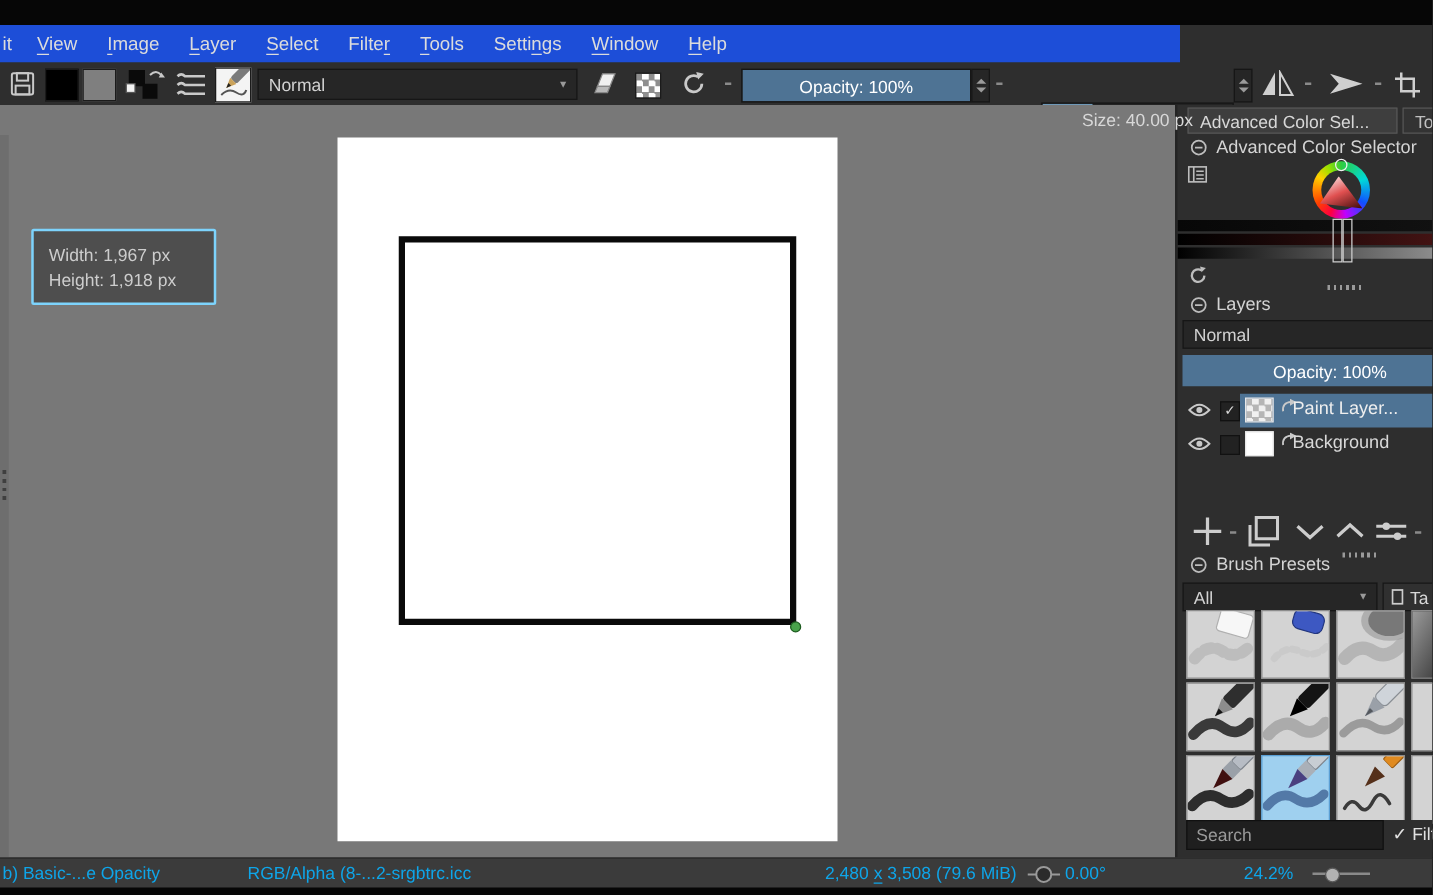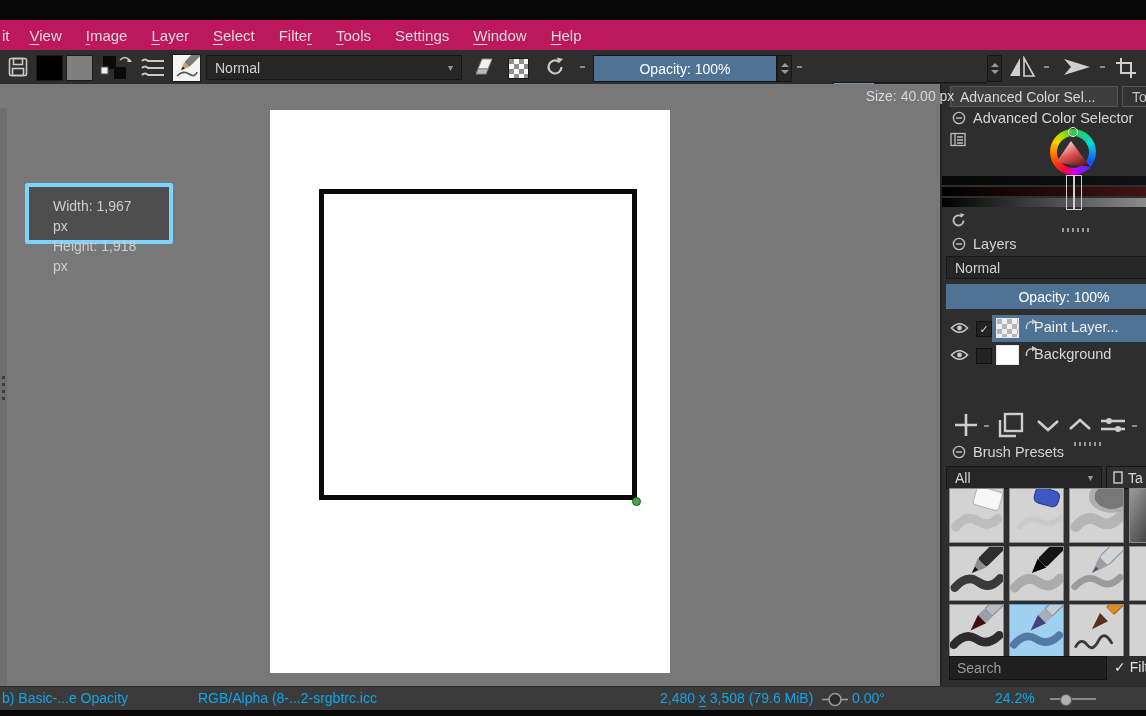--- a/index.html
+++ b/index.html
@@ -3,21 +3,21 @@
 <meta charset="utf-8">
 <style>
   html,body{margin:0;padding:0;background:#000;}
   .screen{position:relative;width:1146px;height:716px;overflow:hidden;
     font-family:"Liberation Sans","DejaVu Sans",sans-serif;color:#d6d6d6;background:#2e2e2e;}
   .abs{position:absolute;}
   
   .top-strip{left:0;top:0;width:1146px;height:20px;background:#060606;}
   .bottom-strip{left:0;top:710px;width:1146px;height:6px;background:#060606;}
   
-  .menubar{left:0;top:20px;width:1146px;height:30px;background:#be185d;display:flex;align-items:center;}
+  .menubar{left:0;top:20px;width:944px;height:30px;background:#1d4ed8;display:flex;align-items:center;}
   .mi{padding:0 12px;font-size:15px;color:#dcdcdc;cursor:default;}
   .mi:first-child{padding-left:2px;padding-right:8px;}
   .u{text-decoration:underline;text-underline-offset:3px;}
   
   .toolbar{left:0;top:50px;width:1146px;height:34px;background:#2e2e2e;border-bottom:1px solid #222;}
   .tbtn svg{display:block;}
   .swatch{width:25px;height:24px;border:1px solid #1b1b1b;}
   .blend-select,.panel-select{background:#262626;border:1px solid #161616;color:#d2d2d2;
      font-size:14px;display:flex;align-items:center;padding:0 8px;justify-content:space-between;}
   .caret{color:#9a9a9a;font-size:10px;}
@@ -43,21 +43,21 @@
      display:flex;align-items:center;justify-content:center;cursor:default;}
   .viewport{position:absolute;left:0;top:24px;width:940px;height:578px;background:#787878;overflow:hidden;}
   .left-strip{position:absolute;left:0;top:0;width:7px;height:578px;background:#6e6e6e;}
   .left-strip .dots{position:absolute;left:2px;top:268px;width:3px;height:26px;
      background:repeating-linear-gradient(to bottom,#3f3f3f 0 3px,transparent 3px 7px);}
   .page{position:absolute;left:270px;top:2px;width:400px;height:563px;background:#fff;}
   .drawn-rect{position:absolute;left:49px;top:79px;width:318px;height:311px;border:5px solid #0a0a0a;box-sizing:border-box;}
   .green-dot{position:absolute;left:362px;top:387px;width:7px;height:7px;border-radius:50%;
      background:#49a24b;border:1px solid #1d5b1f;}
   .size-tooltip{position:absolute;left:25px;top:75px;width:148px;height:61px;background:#4e4e4e;
-     border:4px solid #7dd3fc;border-radius:2px;box-sizing:border-box;padding:9px 24px;
+     border:2px solid #7dd3fc;border-radius:2px;box-sizing:border-box;padding:9px 12px;
      font-size:14px;line-height:20px;color:#cdcdcd;}
   
   .right-panel{left:940px;top:84px;width:206px;height:602px;background:#2e2e2e;border-left:2px solid #242424;overflow:hidden;}
   .tab{position:absolute;top:2px;height:21px;font-size:14px;display:flex;align-items:center;
      padding:0 9px;box-sizing:border-box;border:1px solid #565656;color:#d8d8d8;background:#3e3e3e;}
   .tab.inactive{background:#333;color:#c0c0c0;}
   .docker-header{position:absolute;display:flex;align-items:center;gap:7px;font-size:14.5px;color:#d4d4d4;}
   .wheel{position:absolute;left:108px;top:45px;width:46px;height:46px;border-radius:50%;
      background:conic-gradient(from 0deg,#2ecc40,#00d8d8 65deg,#1050ff 120deg,#c000ff 170deg,#ff0040 205deg,#ff4000 240deg,#ff8000 268deg,#ffd000 300deg,#9ae000 330deg,#2ecc40 360deg);}
   .wheel::after{content:"";position:absolute;inset:7px;background:#2e2e2e;border-radius:50%;}

